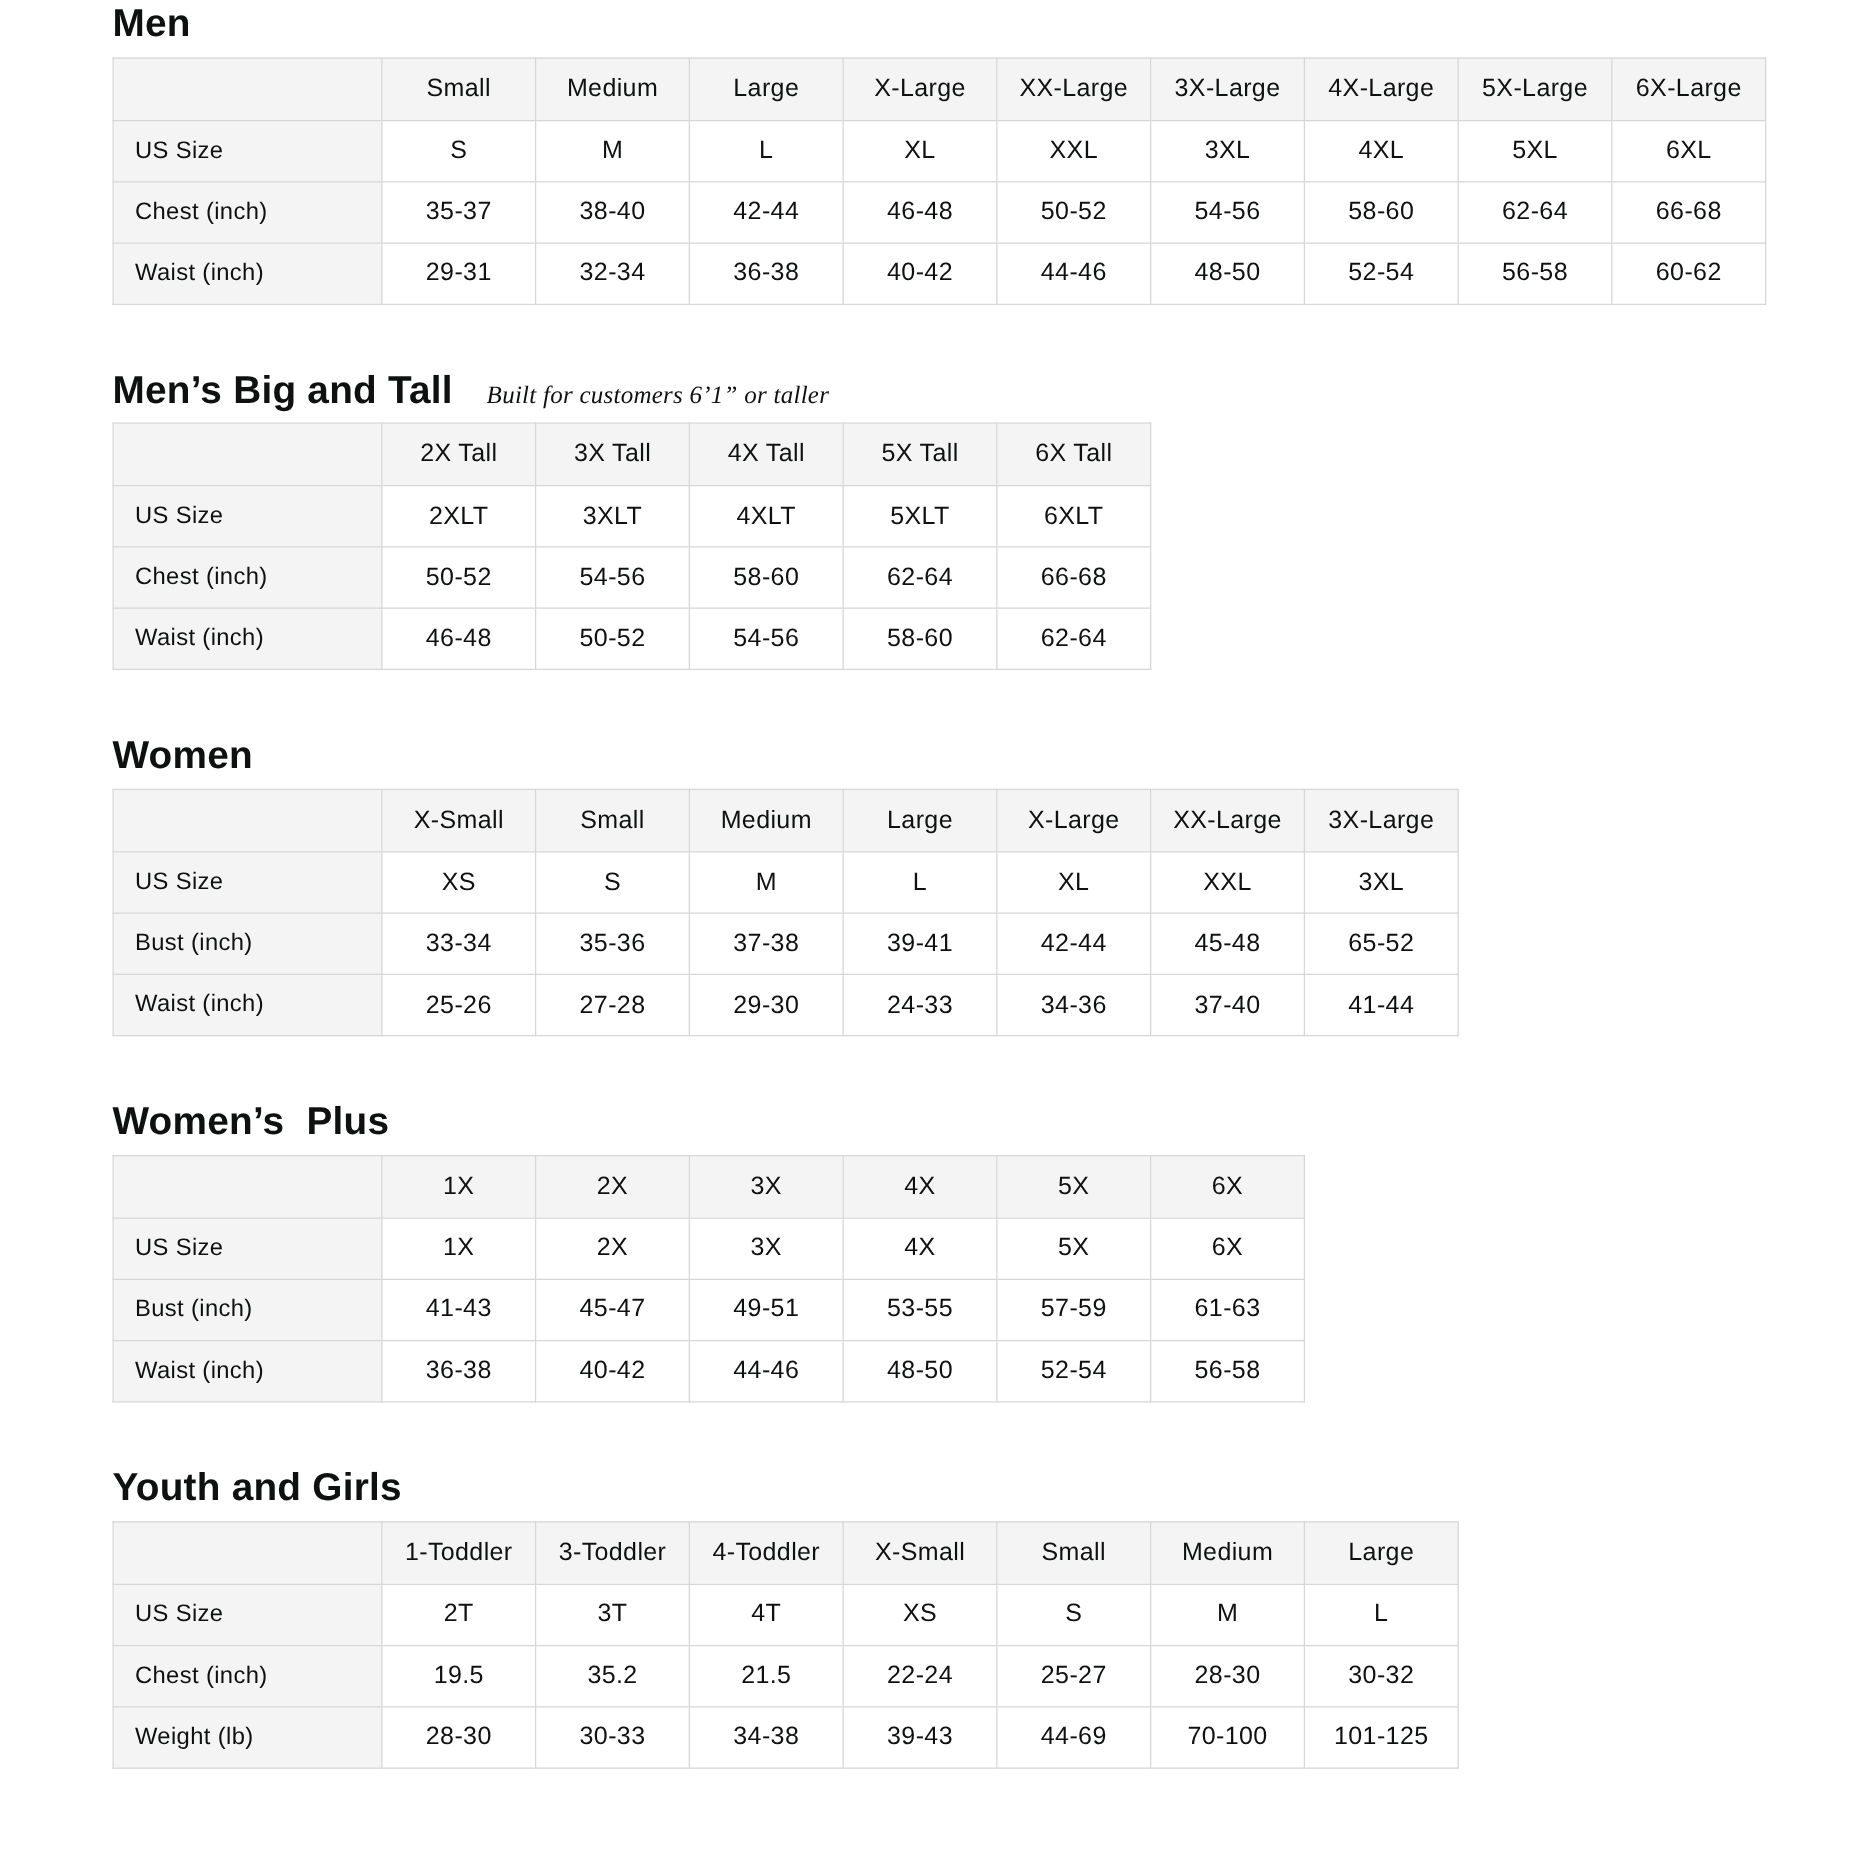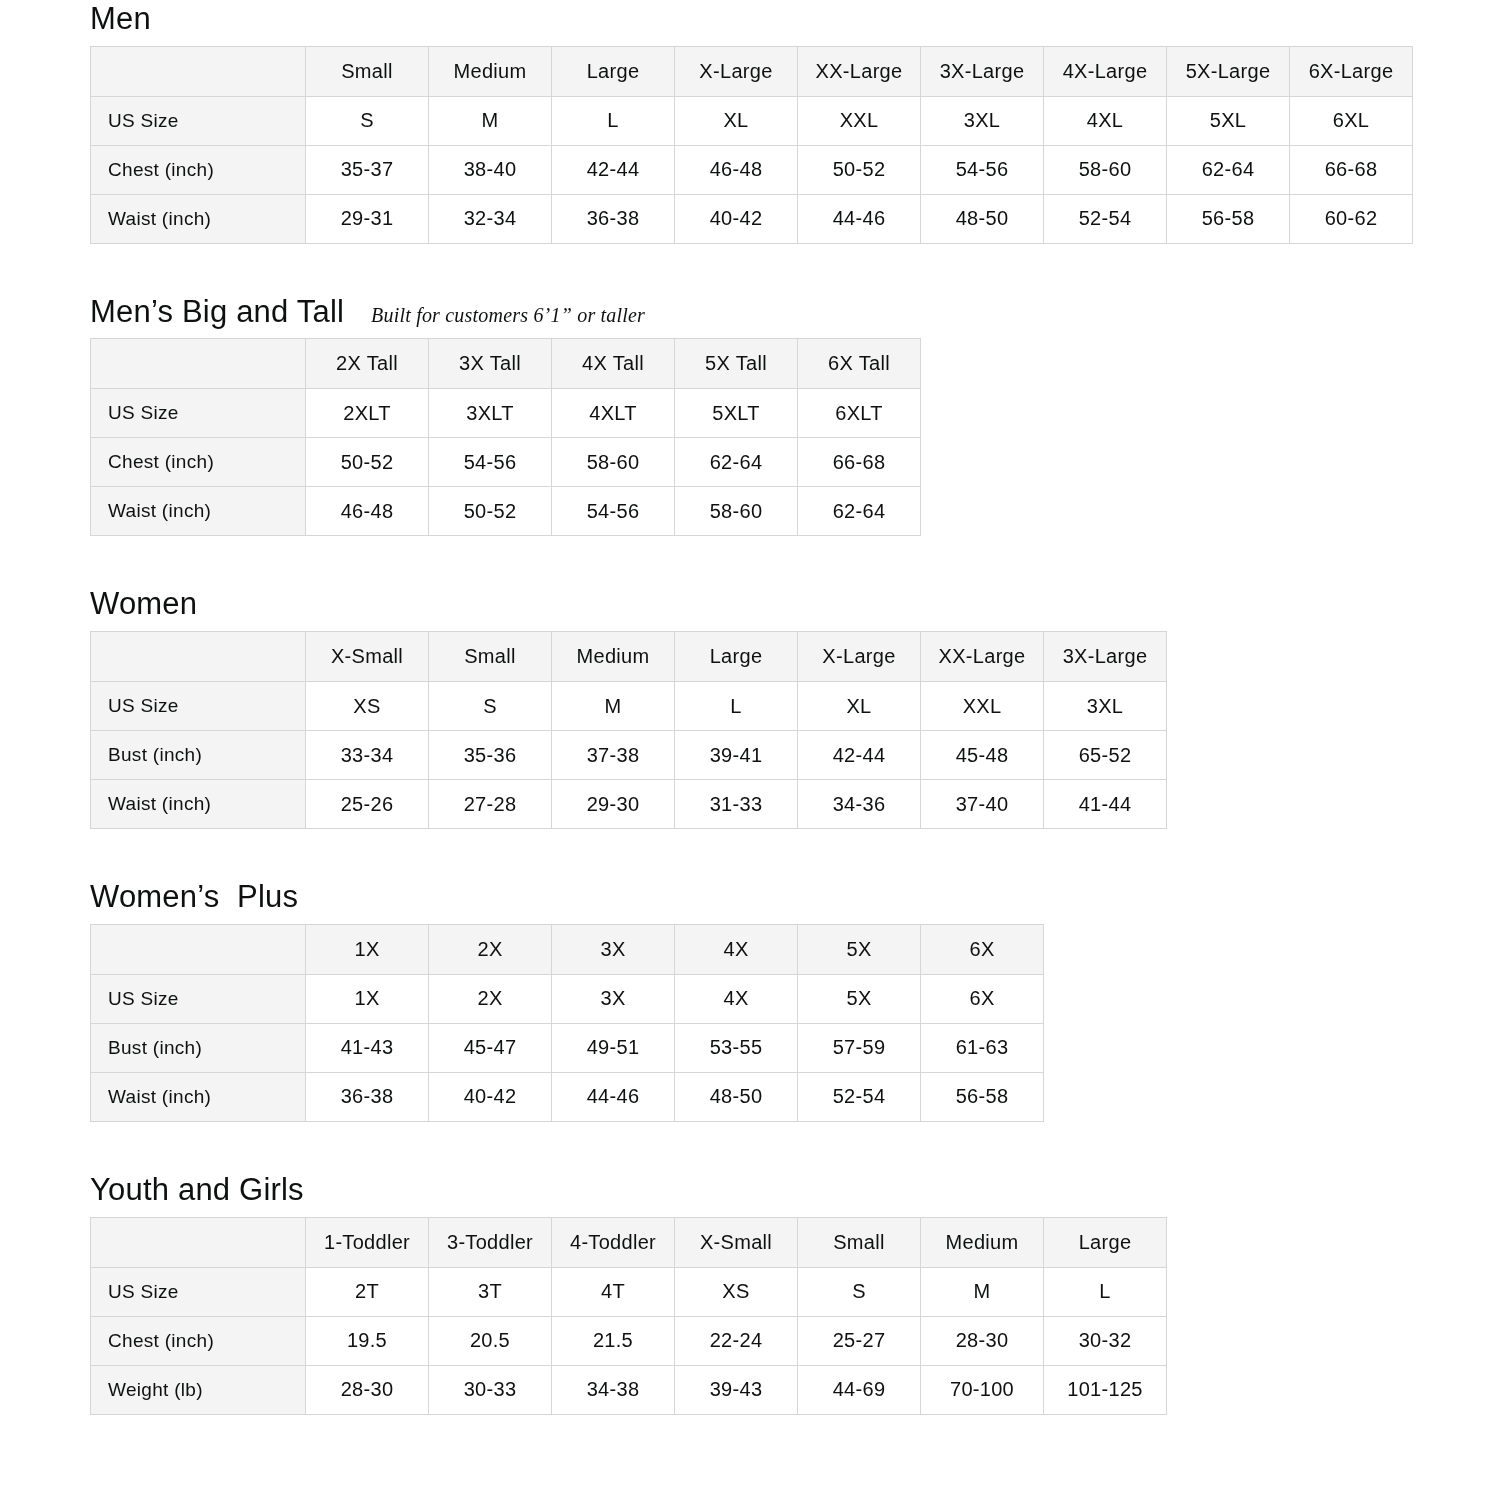--- a/index.html
+++ b/index.html
@@ -15,21 +15,21 @@
   }
   .page { padding: 2px 0 0 90px; }
   .chart-section { margin-bottom: 51px; }
   .section-head {
     display: flex;
     align-items: baseline;
     margin: 0 0 9px 0;
   }
   .section-title {
     font-size: 31px;
-    font-weight: 400;
+    font-weight: 700;
     line-height: 1.12;
     margin: 0;
     letter-spacing: 0.2px;
     white-space: pre-wrap;
     color: var(--text-color, #0f1111);
   }
   .section-subtitle {
     font-style: italic;
     font-size: 20px;
     margin-left: 27px;
@@ -211,21 +211,21 @@
             <td class="cell">39-41</td>
             <td class="cell">42-44</td>
             <td class="cell">45-48</td>
             <td class="cell">65-52</td>
           </tr>
           <tr>
             <th class="row-label">Waist (inch)</th>
             <td class="cell">25-26</td>
             <td class="cell">27-28</td>
             <td class="cell">29-30</td>
-            <td class="cell">31-33</td>
+            <td class="cell">24-33</td>
             <td class="cell">34-36</td>
             <td class="cell">37-40</td>
             <td class="cell">41-44</td>
           </tr>
         </tbody>
       </table>
     </section>
     <section class="chart-section">
       <div class="section-head">
         <h2 class="section-title">Women’s  Plus</h2>
@@ -297,21 +297,21 @@
             <td class="cell">3T</td>
             <td class="cell">4T</td>
             <td class="cell">XS</td>
             <td class="cell">S</td>
             <td class="cell">M</td>
             <td class="cell">L</td>
           </tr>
           <tr>
             <th class="row-label">Chest (inch)</th>
             <td class="cell">19.5</td>
-            <td class="cell">20.5</td>
+            <td class="cell">35.2</td>
             <td class="cell">21.5</td>
             <td class="cell">22-24</td>
             <td class="cell">25-27</td>
             <td class="cell">28-30</td>
             <td class="cell">30-32</td>
           </tr>
           <tr>
             <th class="row-label">Weight (lb)</th>
             <td class="cell">28-30</td>
             <td class="cell">30-33</td>

